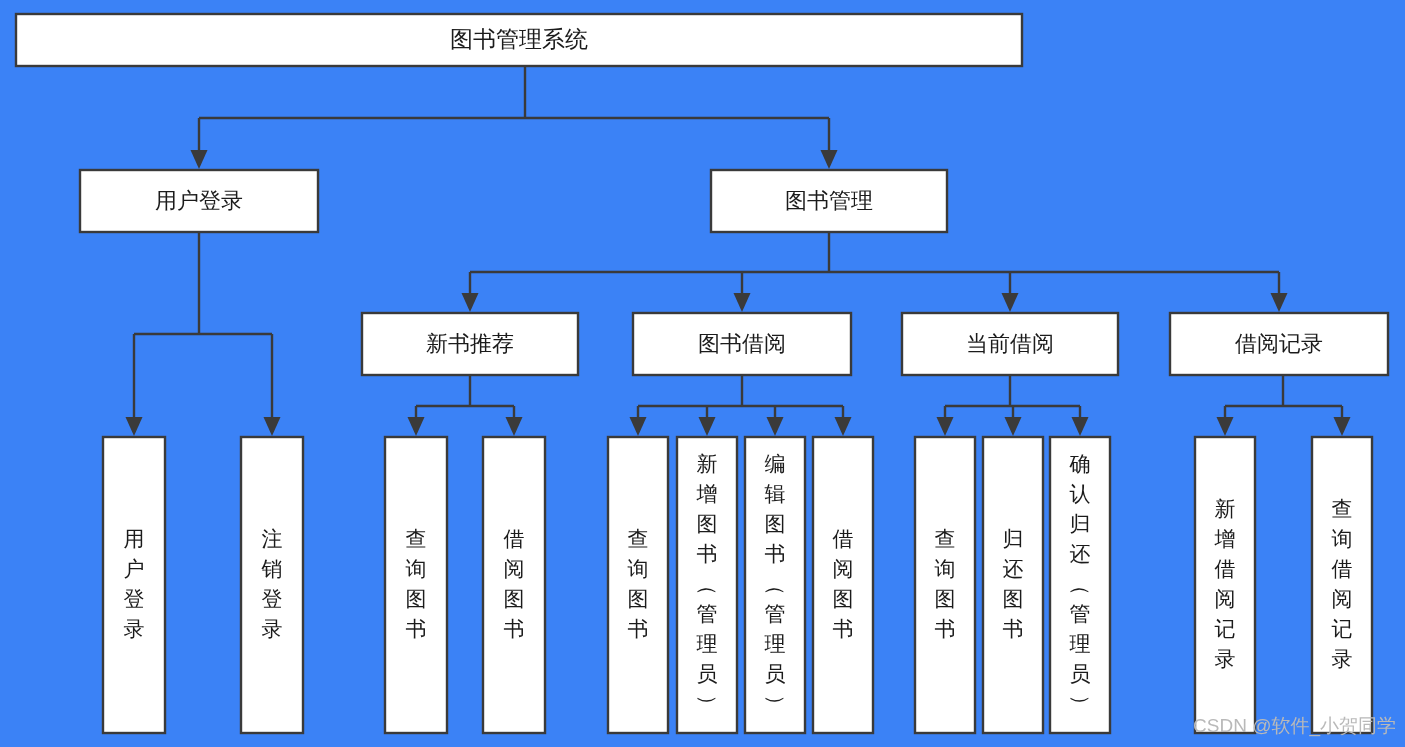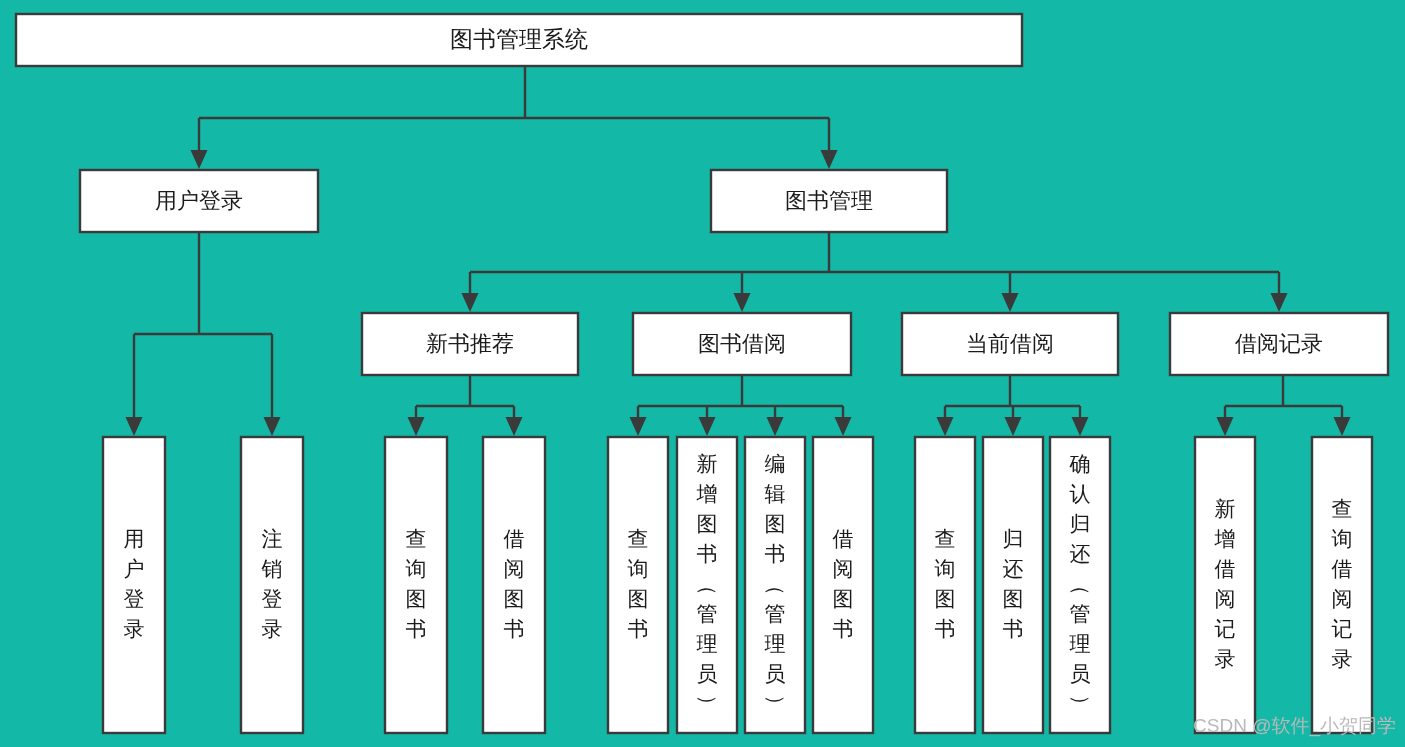--- a/index.html
+++ b/index.html
@@ -8,21 +8,21 @@
     padding: 0;
     background: #ffffff;
   }
   body {
     font-family: "Liberation Sans", "DejaVu Sans", sans-serif;
   }
   #diagram-root {
     position: relative;
     width: 1405px;
     height: 747px;
-    background: #14b8a6;
+    background: #3b82f6;
     overflow: hidden;
   }
   svg#flowchart {
     position: absolute;
     left: 0;
     top: 0;
     width: 1405px;
     height: 747px;
     display: block;
   }

